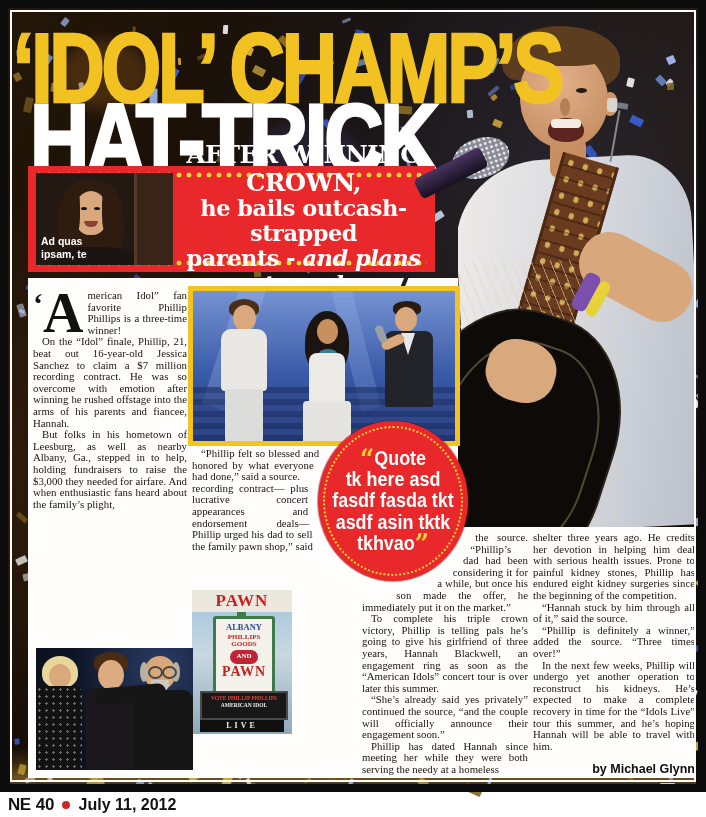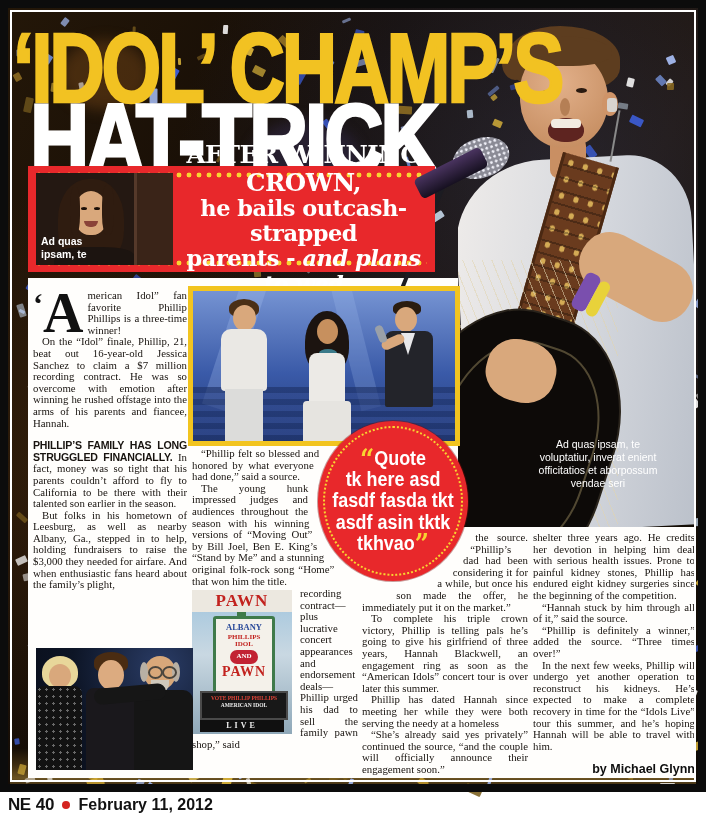--- a/index.html
+++ b/index.html
@@ -362,58 +362,55 @@
     <div id="quote-ring"></div>
     <div id="quote-text">
       <div><span class="qmark">“</span><span>Quote</span></div>
       <div>tk here asd</div>
       <div>fasdf fasda tkt</div>
       <div>asdf asin tktk</div>
       <div><span>tkhvao</span><span class="qmark">”</span></div>
     </div>
   </div>
 
-  <div id="right-caption">Ad quas ipsam, te voluptatiur, inverat enient officitatios et aborpossum vendae seri</div>
 
   <div id="col1" class="col">
     <p class="noind"><span class="dropcap"><span class="dq">‘</span><span class="dc">A</span></span><span>merican Idol” fan favorite Phillip Phillips is a three-time winner!</span></p>
     <p>On the “Idol” finale, Phillip, 21, beat out 16-year-old Jessica Sanchez to claim a $7 million recording contract. He was so overcome with emotion after winning he rushed offstage into the arms of his parents and fiancee, Hannah.</p>
-    <p style="margin-top:11px;text-indent:0;"><span class="subhead">PHILLIP’S FAMILY HAS LONG STRUGGLED FINANCIALLY.</span> <span>In fact, money was so tight that his parents couldn’t afford to fly to California to be there with their talented son earlier in the season.</span></p>
     <p>But folks in his hometown of Leesburg, as well as nearby Albany, Ga., stepped in to help, holding fundraisers to raise the $3,000 they needed for airfare. And when enthusiastic fans heard about the family’s plight,</p>
   </div>
 
   <div id="col2" class="col">
     <div class="sp2"></div>
     <p>“Phillip felt so blessed and honored by what everyone had done,” said a source.</p>
-    <p>The young hunk impressed judges and audiences throughout the season with his winning versions of “Moving Out” by Bill Joel, Ben E. King’s “Stand by Me” and a stunning original folk-rock song “Home” that won him the title.</p>
     <div id="pawn-photo">
       <div id="pawn-awning">PAWN</div>
       <div id="pawn-pole"></div>
       <div id="pawn-sign">
         <div class="ps-albany">ALBANY</div>
         <div class="ps-sport">PHILLIPS</div>
-        <div class="ps-sport">IDOL</div>
+        <div class="ps-sport">GOODS</div>
         <div class="ps-and">AND</div>
         <div class="ps-pawn">PAWN</div>
       </div>
       <div id="pawn-marquee">
         <div class="pm1">VOTE PHILLIP PHILLIPS</div>
         <div class="pm2">AMERICAN IDOL</div>
       </div>
       <div id="pawn-live">LIVE</div>
     </div>
     <p class="noind">recording contract— plus lucrative concert appearances and endorsement deals— Phillip urged his dad to sell the family pawn shop,” said</p>
   </div>
 
   <div id="col3" class="col">
     <div class="sp3"></div>
     <p class="noind">the source. “Phillip’s dad had been considering it for a while, but once his son made the offer, he immediately put it on the market.”</p>
     <p>To complete his triple crown victory, Phillip is telling pals he’s going to give his girlfriend of three years, Hannah Blackwell, an engagement ring as soon as the “American Idols” concert tour is over later this summer.</p>
+    <p>“She’s already said yes privately” continued the source, “and the couple will officially announce their engagement soon.”</p>
     <p>Phillip has dated Hannah since meeting her while they were both serving the needy at a homeless</p>
-    <p>“She’s already said yes privately” continued the source, “and the couple will officially announce their engagement soon.”</p>
   </div>
 
   <div id="col4" class="col">
     <p class="noind">shelter three years ago. He  credits her devotion in helping him deal with serious health issues. Prone to painful kidney stones, Phillip has endured eight kidney surgeries since the beginning of the competition.</p>
     <p>“Hannah stuck by him through all of it,” said the source.</p>
     <p>“Phillip is definitely a winner,” added the source. “Three times over!”</p>
     <p>In the next few weeks, Phillip will undergo yet another operation to reconstruct his kidneys. He’s expected to make a complete recovery in time for the “Idols Live” tour this summer, and he’s hoping Hannah will be able to travel with him.</p>
     <div id="byline">by Michael Glynn</div>
   </div>
 
@@ -434,16 +431,16 @@
     <div class="shape" style="left:58px;top:38px;width:72px;height:16px;background:#161616;border-radius:8px;transform:rotate(-5deg);"></div>
   </div>
 
   <div id="frame-white"></div>
   <div id="frame-black"></div>
 
   <div id="footer">
     <span class="ed">NE</span>
     <span class="pg">40</span>
     <span class="bullet"></span>
-    <span class="date">February 11, 2012</span>
+    <span class="date">July 11, 2012</span>
   </div>
 
 </div>
 
 </body></html>

